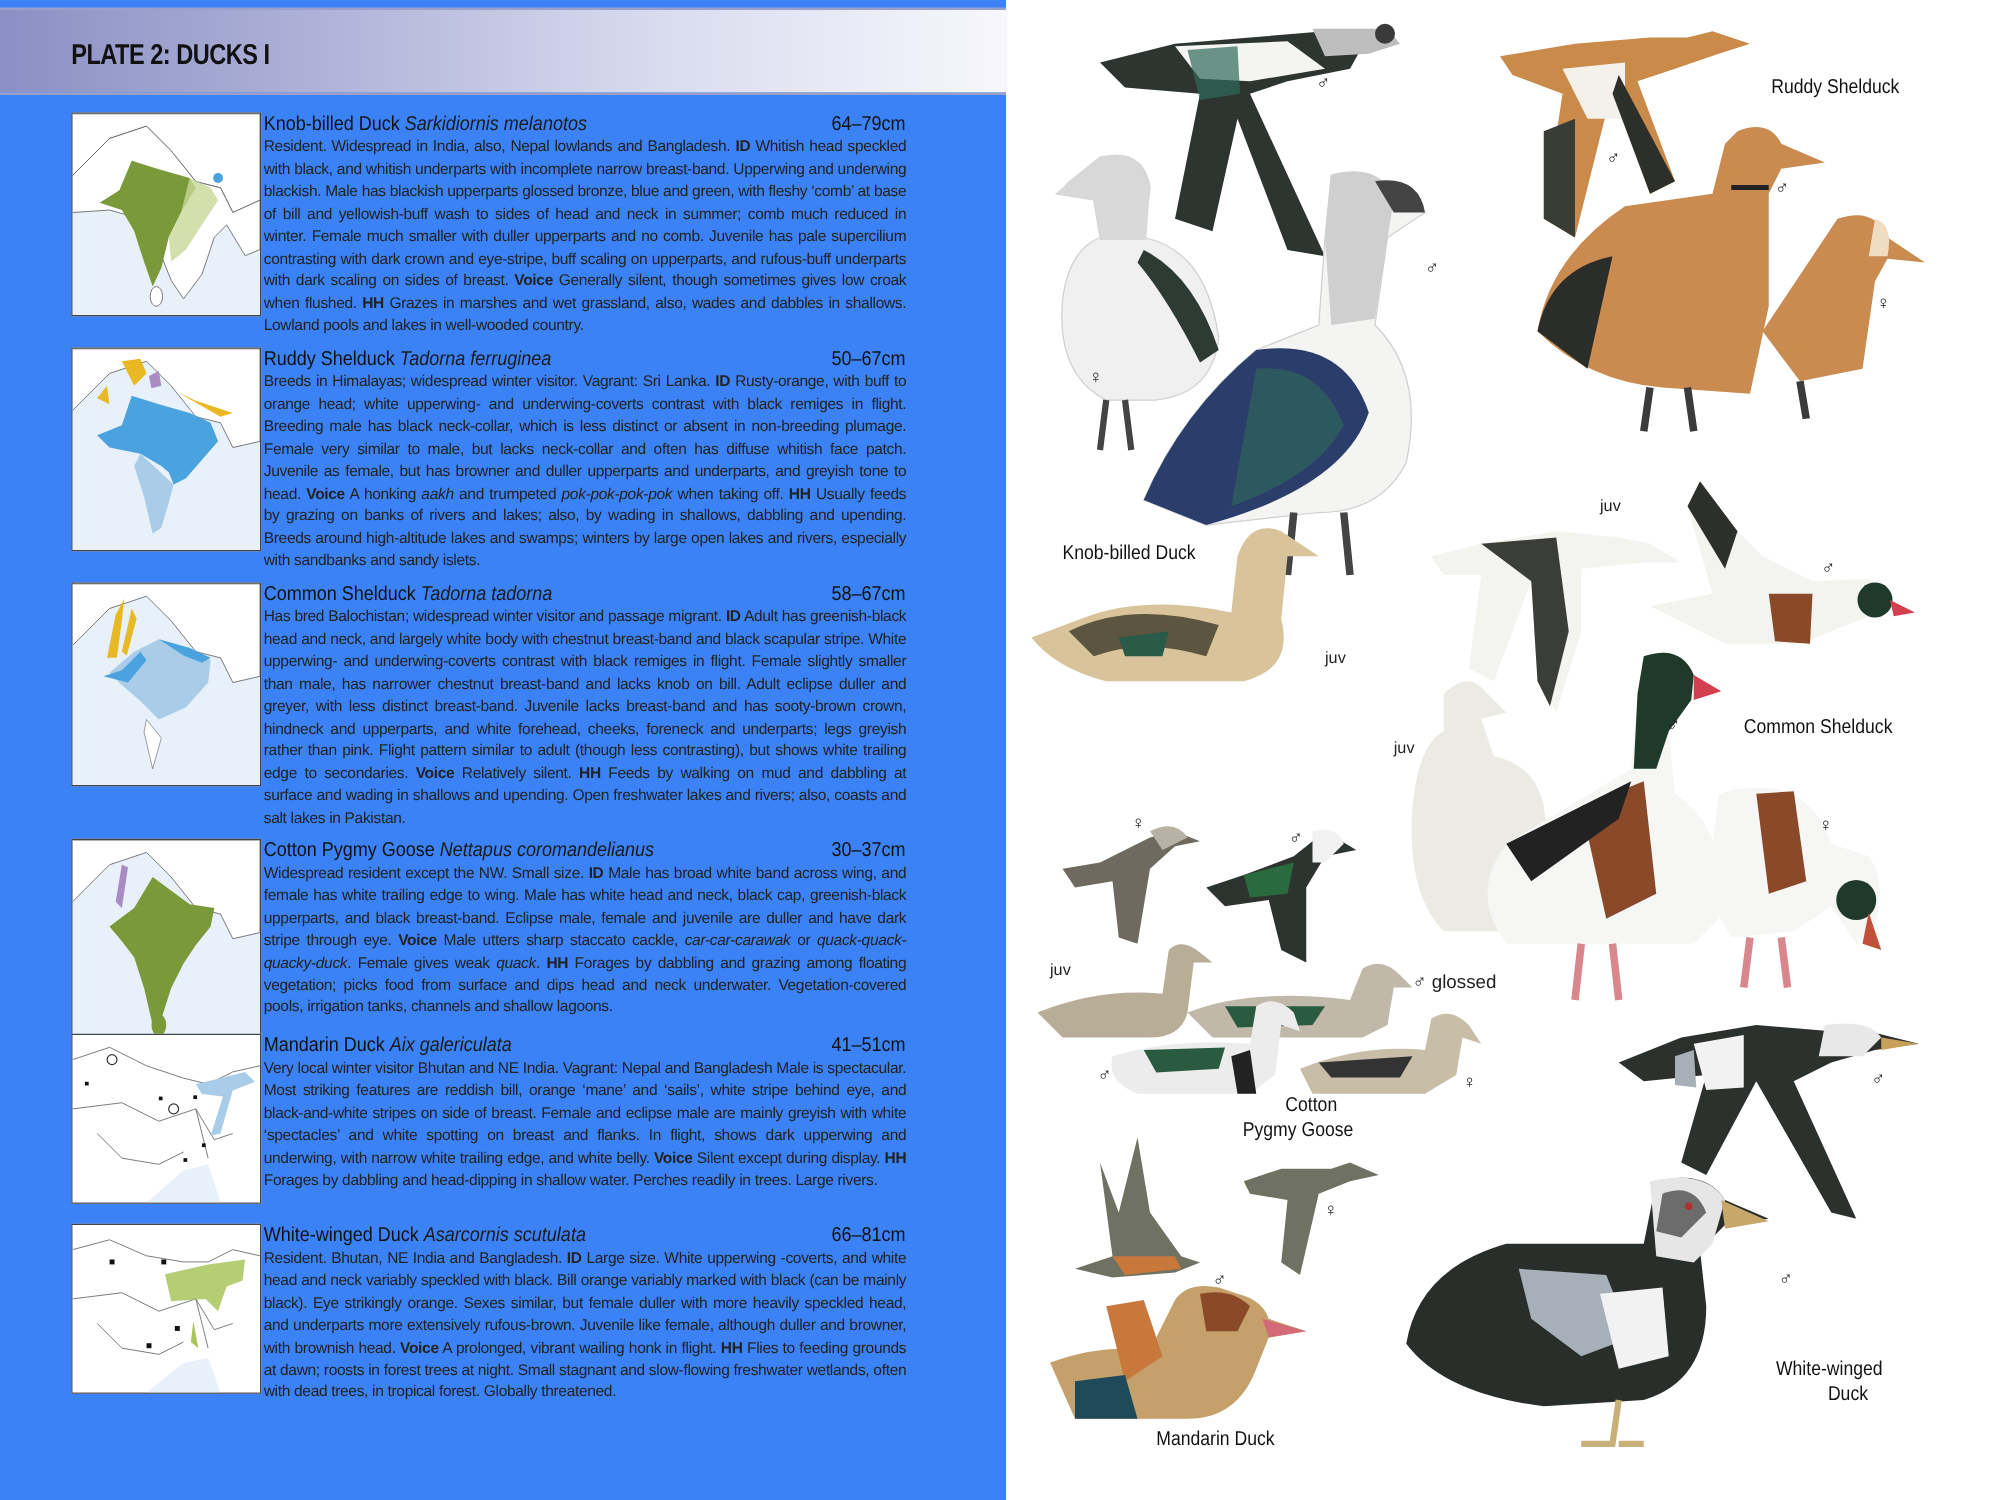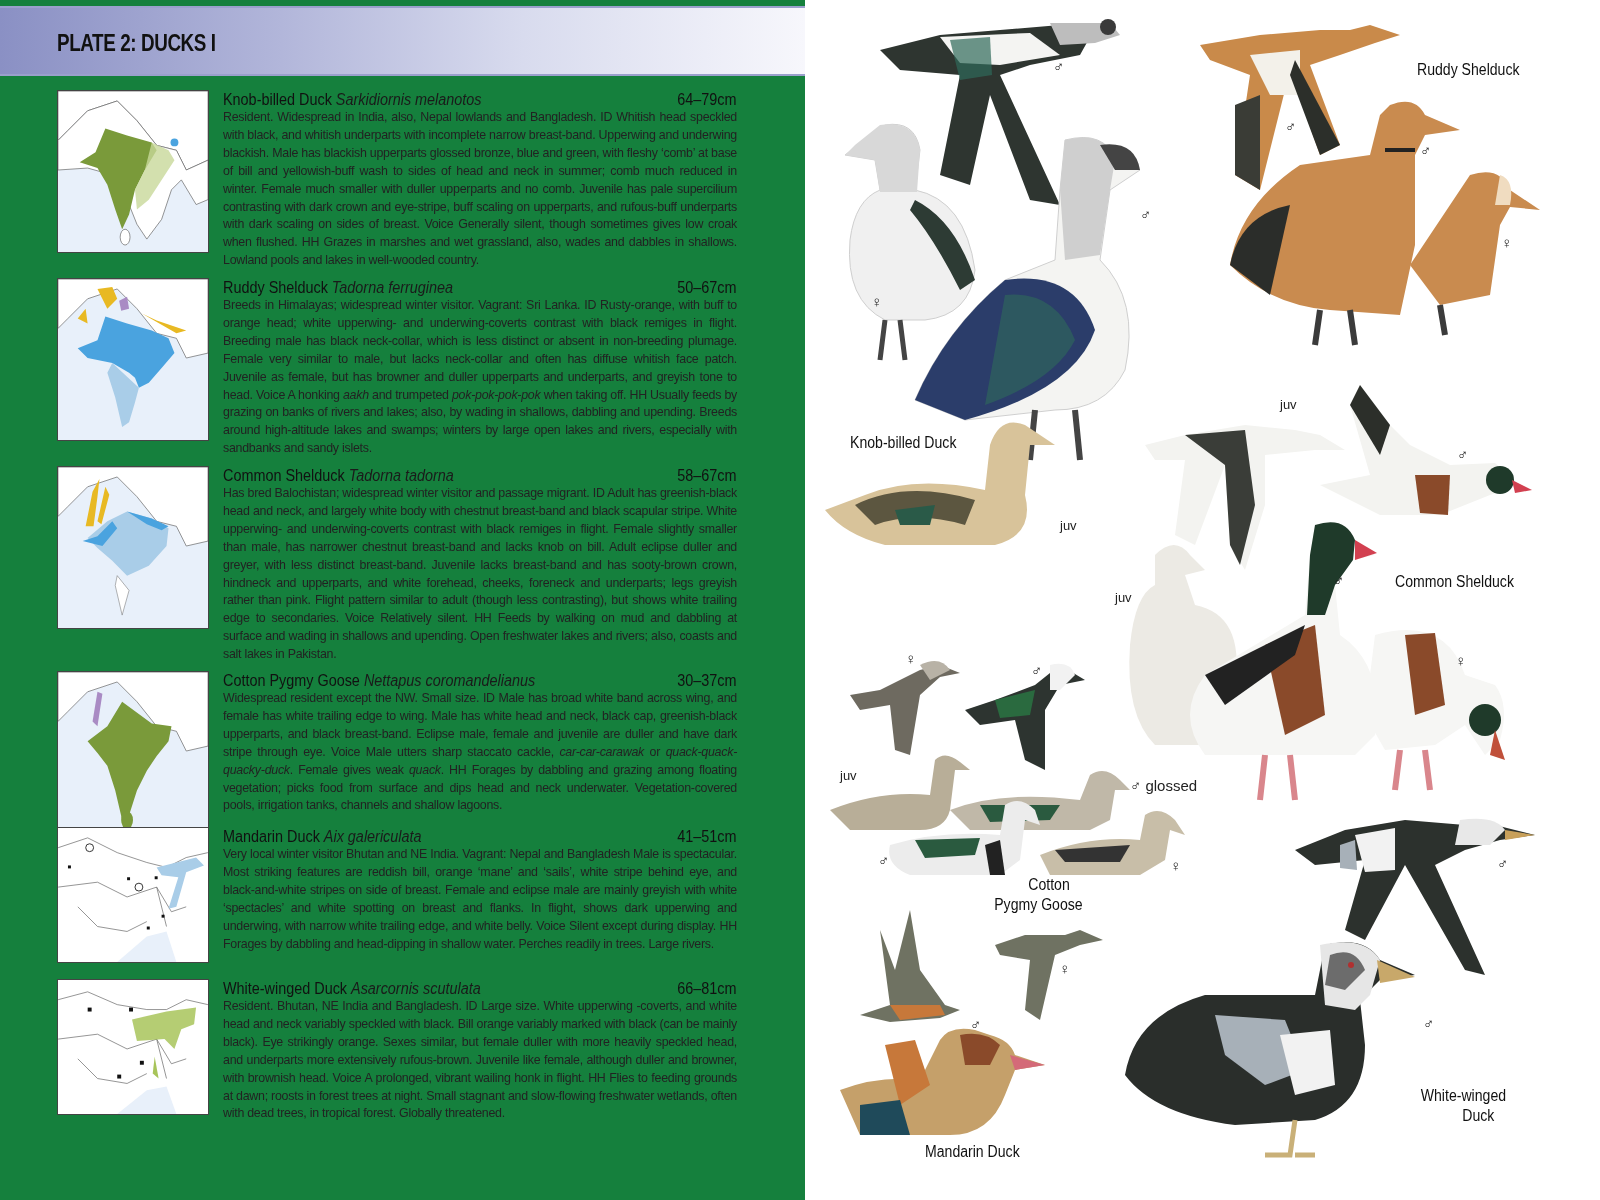--- a/index.html
+++ b/index.html
@@ -1,19 +1,19 @@
 <!DOCTYPE html>
 <html><head>
 <meta charset="utf-8">
 <style>
   * { box-sizing: border-box; margin: 0; padding: 0; }
   html, body { width: 1600px; height: 1200px; background: #ffffff; overflow: hidden; }
   body { font-family: "Liberation Sans", sans-serif; color: #1a1a1a; position: relative; }
 
-  .left-page { position: absolute; left: 0; top: 0; width: 805px; height: 1200px; background: #15803d; }
+  .left-page { position: absolute; left: 0; top: 0; width: 805px; height: 1200px; background: #3b82f6; }
   .right-page { position: absolute; left: 805px; top: 0; width: 795px; height: 1200px; background: #fff; }
 
   .header-band {
     position: absolute; left: 0; top: 6px; width: 805px; height: 70px;
     background: linear-gradient(90deg, #8a90c4 0%, #b2b6da 35%, #d8dbee 65%, #f7f7fc 100%);
     border-top: 2px solid #9aa0cc; border-bottom: 2px solid #9aa0cc;
   }
   .plate-title {
     position: absolute; left: 57px; top: 22px; font-size: 23px; font-weight: bold;
     letter-spacing: -0.5px; color: #111; transform: scaleX(0.82); transform-origin: left center;
@@ -27,34 +27,34 @@
     position: absolute; left: 57px; top: 2px; font-size: 17px; font-weight: bold; color: #111;
     transform: scaleX(0.85); transform-origin: left center;
   }
 
   .entry { position: absolute; left: 57px; width: 680px; }
   .map {
     position: absolute; left: 0; top: 0; width: 152px; border: 1.5px solid #444;
     background: #e8f0fa; overflow: hidden;
   }
   .map svg { display: block; width: 100%; height: 100%; }
-  .text-block { position: absolute; left: 166px; top: 0; width: 514px; }
+  .text-block { position: absolute; left: 154px; top: 0; width: 514px; }
   .entry-head {
     display: flex; justify-content: space-between; align-items: baseline;
     font-size: 16px; line-height: 19px; white-space: nowrap;
     transform: scaleX(0.9); transform-origin: left center; width: 111%;
   }
   .common-name { color: #111; }
   .sci-name { font-style: italic; }
   .size { color: #111; }
   .entry-body {
     font-size: 12.4px; line-height: 17.9px; text-align: justify; color: #222;
     letter-spacing: -0.25px;
   }
-  .entry-body b { font-weight: normal; }
+  .entry-body b { font-weight: bold; }
 
   .illus-label {
     position: absolute; font-size: 16px; color: #111; white-space: nowrap;
     transform: scaleX(0.88); transform-origin: left center; text-align: center; line-height: 20px;
   }
   .sex-mark { position: absolute; font-size: 15px; color: #222; }
   .small-label { position: absolute; font-size: 13px; color: #222; }
   .bird { position: absolute; }
   .bird svg { display: block; width: 100%; height: 100%; }
 </style>

